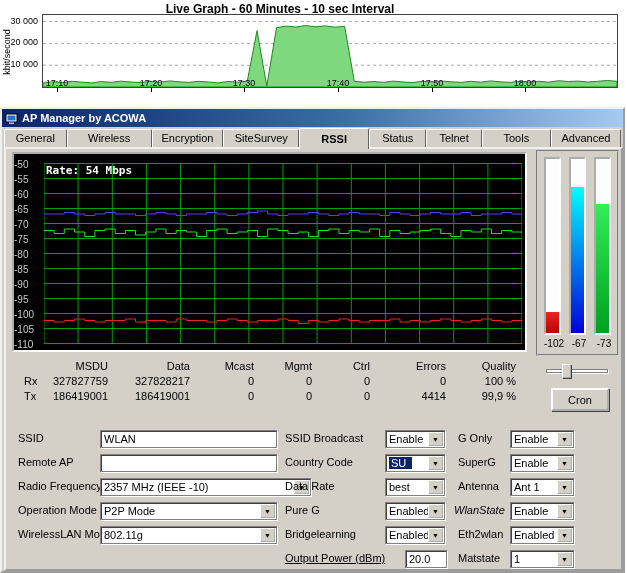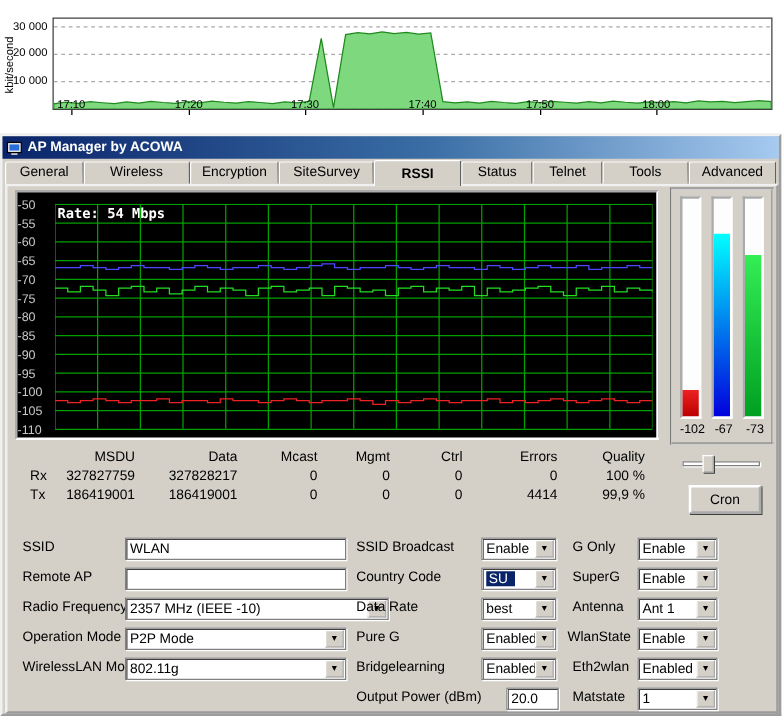--- a/index.html
+++ b/index.html
@@ -55,20 +55,21 @@
   .tbox,.combo{position:absolute;height:18px;background:#fff;border:1px solid #808080;box-shadow:inset 1px 1px 0 #404040, 1px 1px 0 #fff;font-size:11px;line-height:15px;padding:1px 0 0 3px;white-space:nowrap;overflow:hidden;}
   .combo .arw{position:absolute;right:1px;top:1px;width:15px;height:14px;background:#d4d0c8;border:1px outset #fff;font-size:7px;display:flex;align-items:center;justify-content:center;color:#000;}
   .val.sel{background:#0a246a;color:#fff;padding:0 6px 0 2px;}
 </style>
 </head>
 <body>
 
 <div id="root">
 
   <div id="live">
+    <div class="live-title">Live Graph - 60 Minutes - 10 sec Interval</div>
     <div class="live-ylabel">kbit/second</div>
     <div id="liveYTicks">
         <div class="lyt" style="top: 59.1818px;">10 000</div>
         <div class="lyt" style="top: 37.3636px;">20 000</div>
         <div class="lyt" style="top: 15.5455px;">30 000</div>
       </div>
     <div id="livePlot"><svg width="574" height="72">
           <line x1="0" y1="50.2" x2="574" y2="50.2" stroke="#aaaaaa" stroke-dasharray="3,3"></line>
           <line x1="0" y1="28.4" x2="574" y2="28.4" stroke="#aaaaaa" stroke-dasharray="3,3"></line>
           <line x1="0" y1="6.5" x2="574" y2="6.5" stroke="#aaaaaa" stroke-dasharray="3,3"></line>
@@ -301,29 +302,29 @@
           <div class="flabel" style="left: 279px; top: 283px;">SSID Broadcast</div>
           <div class="combo" style="left: 379px; top: 281px; width: 60px;"><span class="val">Enable</span><span class="arw">▼</span></div>
           <div class="flabel" style="left: 279px; top: 307px;">Country Code</div>
           <div class="combo" style="left: 379px; top: 305px; width: 60px;"><span class="val sel">SU</span><span class="arw">▼</span></div>
           <div class="flabel" style="left: 279px; top: 331px;">Data Rate</div>
           <div class="combo" style="left: 379px; top: 329px; width: 60px;"><span class="val">best</span><span class="arw">▼</span></div>
           <div class="flabel" style="left: 279px; top: 355px;">Pure G</div>
           <div class="combo" style="left: 379px; top: 353px; width: 60px;"><span class="val">Enabled</span><span class="arw">▼</span></div>
           <div class="flabel" style="left: 279px; top: 379px;">Bridgelearning</div>
           <div class="combo" style="left: 379px; top: 377px; width: 60px;"><span class="val">Enabled</span><span class="arw">▼</span></div>
-          <div class="flabel" style="left: 279px; top: 403px;">Output Power (dBm)</div>
+          <div class="flabel" style="left: 279px; top: 403px; text-decoration: underline;">Output Power (dBm)</div>
           <div class="tbox" style="left: 399px; top: 401px; width: 42px;"><span class="val">20.0</span></div>
           <div class="flabel" style="left: 452px; top: 283px;">G Only</div>
           <div class="combo" style="left: 504px; top: 281px; width: 64px;"><span class="val">Enable</span><span class="arw">▼</span></div>
           <div class="flabel" style="left: 452px; top: 307px;">SuperG</div>
           <div class="combo" style="left: 504px; top: 305px; width: 64px;"><span class="val">Enable</span><span class="arw">▼</span></div>
           <div class="flabel" style="left: 452px; top: 331px;">Antenna</div>
           <div class="combo" style="left: 504px; top: 329px; width: 64px;"><span class="val">Ant 1</span><span class="arw">▼</span></div>
-          <div class="flabel" style="left: 448px; top: 355px;">WlanState</div>
+          <div class="flabel" style="left: 448px; top: 355px; font-style: italic;">WlanState</div>
           <div class="combo" style="left: 504px; top: 353px; width: 64px;"><span class="val">Enable</span><span class="arw">▼</span></div>
           <div class="flabel" style="left: 452px; top: 379px;">Eth2wlan</div>
           <div class="combo" style="left: 504px; top: 377px; width: 64px;"><span class="val">Enabled</span><span class="arw">▼</span></div>
           <div class="flabel" style="left: 452px; top: 403px;">Matstate</div>
           <div class="combo" style="left: 504px; top: 401px; width: 64px;"><span class="val">1</span><span class="arw">▼</span></div>
         </div>
 
     </div>
   </div>
 </div>

